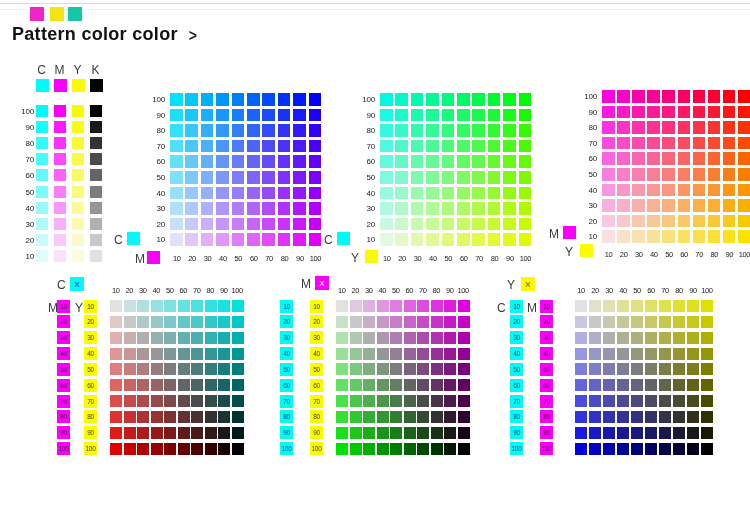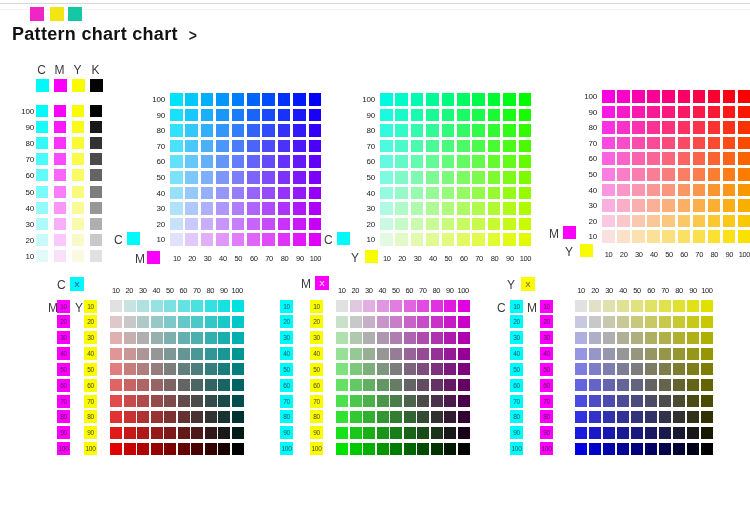--- a/index.html
+++ b/index.html
@@ -23,21 +23,21 @@
 
 <div id="canvas">
   <div class="divider"></div>
   <div class="divider2"></div>
 
   <div class="thumb" style="left: 30px; background: rgb(239, 37, 198);"></div>
   <div class="thumb" style="left: 50px; background: rgb(242, 229, 19);"></div>
   <div class="thumb" style="left: 68px; background: rgb(20, 199, 165);"></div>
 
   <div class="title-row">
-    <h1 class="page-title">Pattern chart chart</h1>
+    <h1 class="page-title">Pattern color color</h1>
     <span class="arrow">&gt;</span>
   </div>
 
   <div id="charts">
       <div class="letter" style="left: 35px; top: 63px; width: 13px; text-align: center;">C</div>
       <div class="cell" style="left: 36px; top: 79px; width: 13px; height: 13px; background: rgb(0, 250, 250);"></div>
       <div class="letter" style="left: 53px; top: 63px; width: 13px; text-align: center;">M</div>
       <div class="cell" style="left: 54px; top: 79px; width: 13px; height: 13px; background: rgb(250, 0, 250);"></div>
       <div class="letter" style="left: 71px; top: 63px; width: 13px; text-align: center;">Y</div>
       <div class="cell" style="left: 72px; top: 79px; width: 13px; height: 13px; background: rgb(250, 250, 0);"></div>

